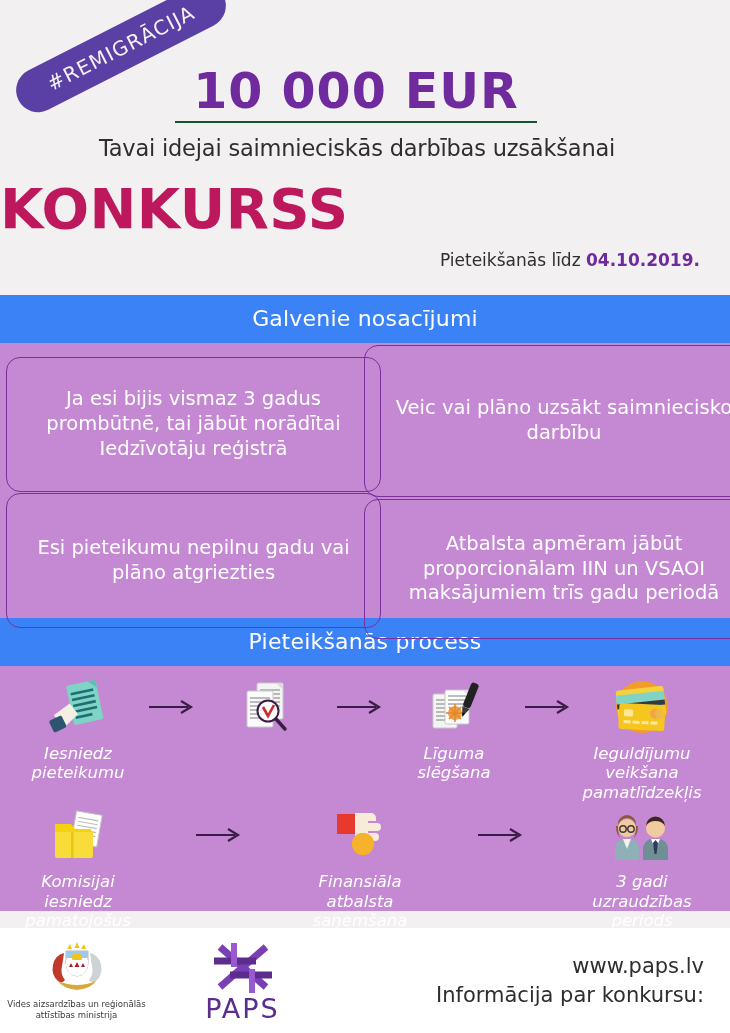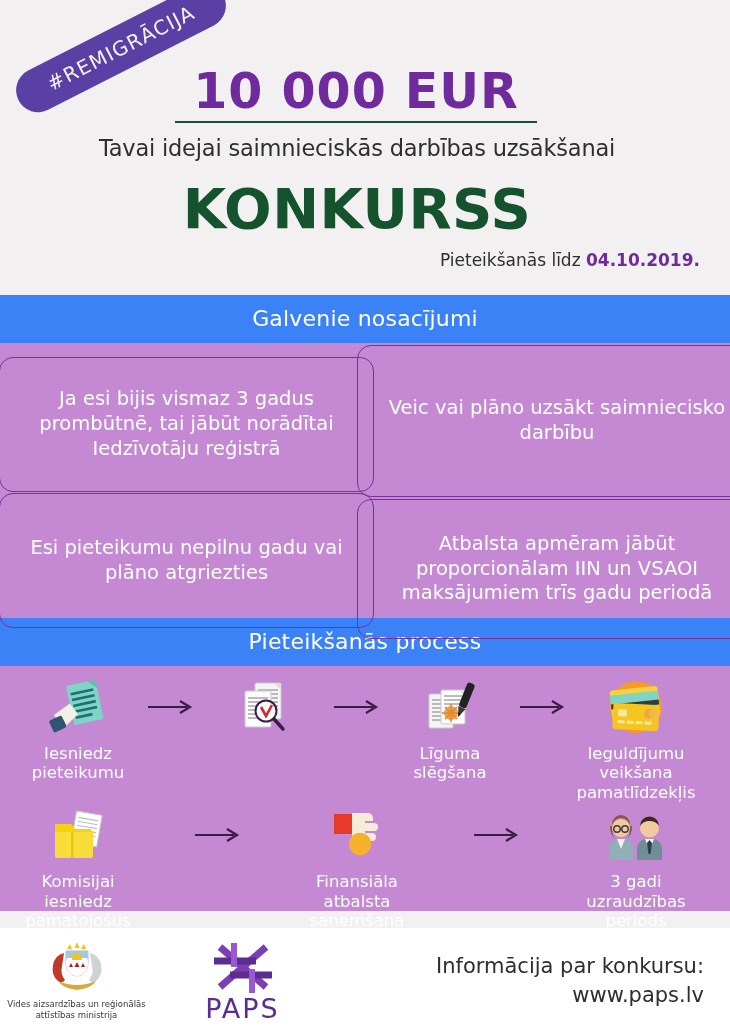--- a/index.html
+++ b/index.html
@@ -40,21 +40,21 @@
     border-bottom:2px solid #14532d;
     padding:0 18px 4px 18px;
   }
   .subtitle {
     position:absolute; left:0; right:16px; top:135px;
     text-align:center; color:#2e2e2e; font-size:22.5px;
     font-family:"DejaVu Sans", sans-serif; letter-spacing:-0.2px;
   }
   .konkurss {
     position:absolute; left:0; right:16px; top:176px;
-    text-align:center; color:#14532d;
+    text-align:left; color:#be185d;
     font-size:56px; font-weight:bold; letter-spacing:0.5px;
     font-family:"DejaVu Sans", sans-serif;
   }
   .deadline {
     position:absolute; right:30px; top:250px;
     color:#2e2e2e; font-size:17px;
     font-family:"DejaVu Sans", sans-serif;
   }
   .deadline b { color:#6f2a9e; font-weight:bold; }
 
@@ -63,21 +63,21 @@
     background:#3b82f6; color:#ffffff;
     text-align:center; font-size:22px;
     font-family:"DejaVu Sans", sans-serif;
     height:48px; line-height:48px;
     letter-spacing:0.2px;
   }
 
   
   .conditions {
     background:#c489d2;
-    padding:8px 0 10px 9px;
+    padding:8px 0 10px 16px;
     position:relative;
     height:275px;
     box-sizing:border-box;
   }
   .cond-grid {
     position:relative; width:730px; height:100%;
   }
   .cond {
     position:absolute;
     border:1.5px solid #7b2f9a;
@@ -97,22 +97,23 @@
   .cond-4 { left:348px; top:148px; width:400px; height:140px; }
 
   
   .process {
     background:#c489d2;
     position:relative;
     height:245px;
   }
   .steps-row {
     display:flex; align-items:flex-start; justify-content:space-between;
-    padding:10px 30px 0 14px;
+    padding:10px 24px 0 14px;
     box-sizing:border-box;
+    font-style:italic;
   }
   .step {
     display:flex; flex-direction:column; align-items:center;
     width:128px;
   }
   .step .icon { height:62px; display:flex; align-items:flex-end; justify-content:center; }
   .step .lbl {
     margin-top:6px; color:#ffffff; font-size:16.5px; line-height:1.18;
     text-align:center; font-family:"DejaVu Sans", sans-serif;
   }
@@ -451,19 +452,19 @@
           <g stroke="#9b59d0" stroke-width="6">
             <line x1="30" y1="6" x2="30" y2="30"></line>
             <line x1="48" y1="32" x2="48" y2="56"></line>
           </g>
         </svg>
       </div>
       <div class="paps-word">PAPS</div>
     </div>
 
     <div class="info">
+      <div>www.paps.lv</div>
       <div>Informācija par konkursu:</div>
-      <div>www.paps.lv</div>
     </div>
 
   </div>
 
 </div>
 
 </body></html>

